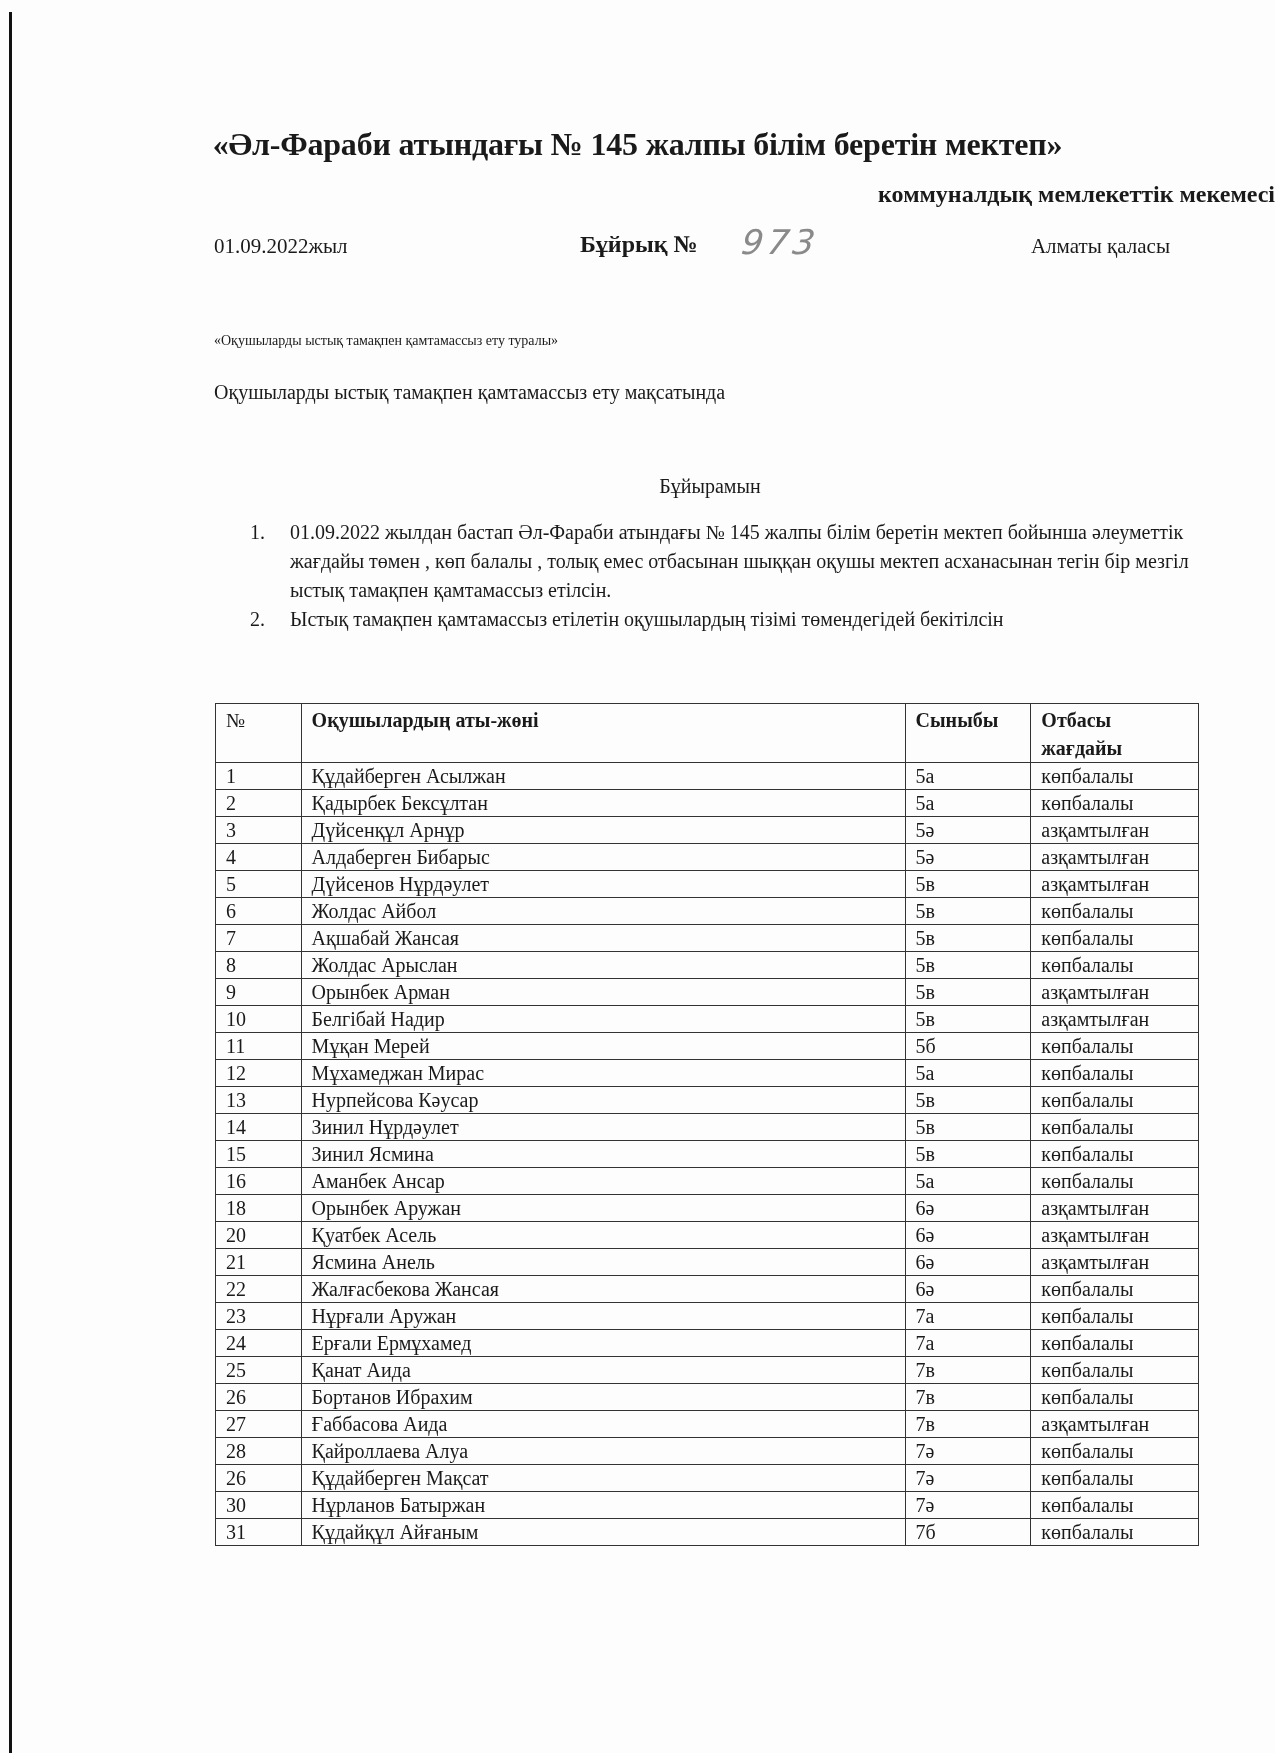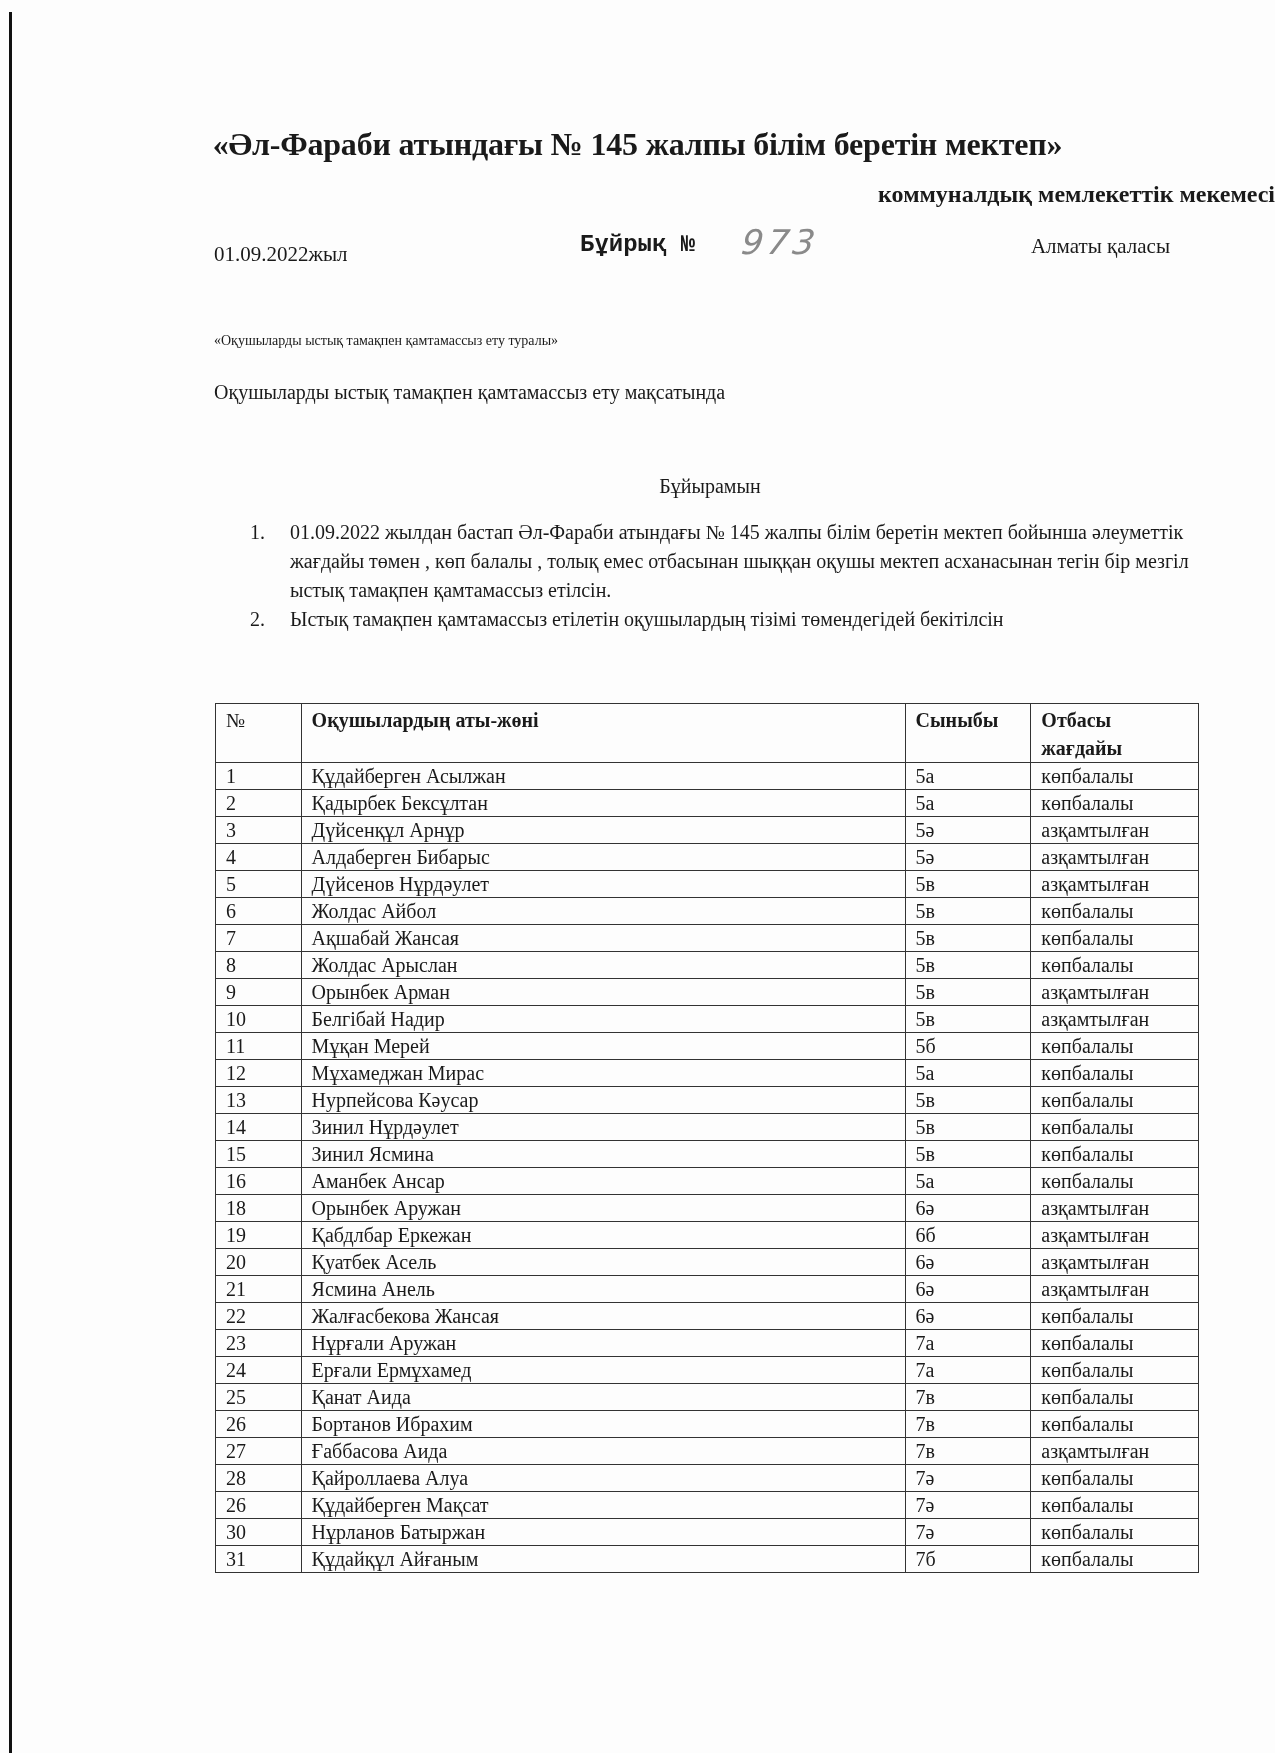--- a/index.html
+++ b/index.html
@@ -15,22 +15,22 @@
   }
   .title1 {
     position: absolute; left: 0; right: 0; top: 126px; text-align: center;
     font-weight: bold; font-size: 32px; letter-spacing: -0.2px;
   }
   .title2 {
     position: absolute; left: 0; right: 0; top: 181px; text-align: right;
     font-weight: bold; font-size: 24px;
   }
   .meta-row { position: absolute; top: 234px; left: 0; right: 0; height: 30px; }
-  .date { position: absolute; left: 214px; top: 8px; font-size: 21px; }
-  .order { position: absolute; left: 580px; top: -3px; font-size: 24px; font-weight: bold; font-family: Liberation Mono, monospace; }
+  .date { position: absolute; left: 214px; top: 0; font-size: 21px; }
+  .order { position: absolute; left: 580px; top: -3px; font-size: 24px; font-weight: bold; }
   .order-num {
     position: absolute; left: 742px; top: -12px; font-size: 34px; color: #8a8a8a;
     font-family: "DejaVu Sans", sans-serif; font-style: italic; font-weight: normal;
     letter-spacing: 4px; transform: skewX(-8deg);
   }
   .city { position: absolute; right: 105px; top: 0; font-size: 21px; }
   .subject { position: absolute; left: 214px; top: 333px; font-size: 14px; }
   .purpose { position: absolute; left: 214px; top: 381px; font-size: 20px; }
   .decree { position: absolute; left: 0; width: 1420px; top: 475px; text-align: center; font-size: 20px; }
   .points { position: absolute; left: 250px; top: 518px; width: 940px; font-size: 20px; line-height: 29px; }
@@ -190,26 +190,20 @@
         <td>5а</td>
         <td>көпбалалы</td>
       </tr>
       <tr>
         <td class="c-num">18</td>
         <td>Орынбек Аружан</td>
         <td>6ә</td>
         <td>азқамтылған</td>
       </tr>
       <tr>
-        <td class="c-num">19</td>
-        <td>Қабдлбар Еркежан</td>
-        <td>6б</td>
-        <td>азқамтылған</td>
-      </tr>
-      <tr>
         <td class="c-num">20</td>
         <td>Қуатбек Асель</td>
         <td>6ә</td>
         <td>азқамтылған</td>
       </tr>
       <tr>
         <td class="c-num">21</td>
         <td>Ясмина Анель</td>
         <td>6ә</td>
         <td>азқамтылған</td>

